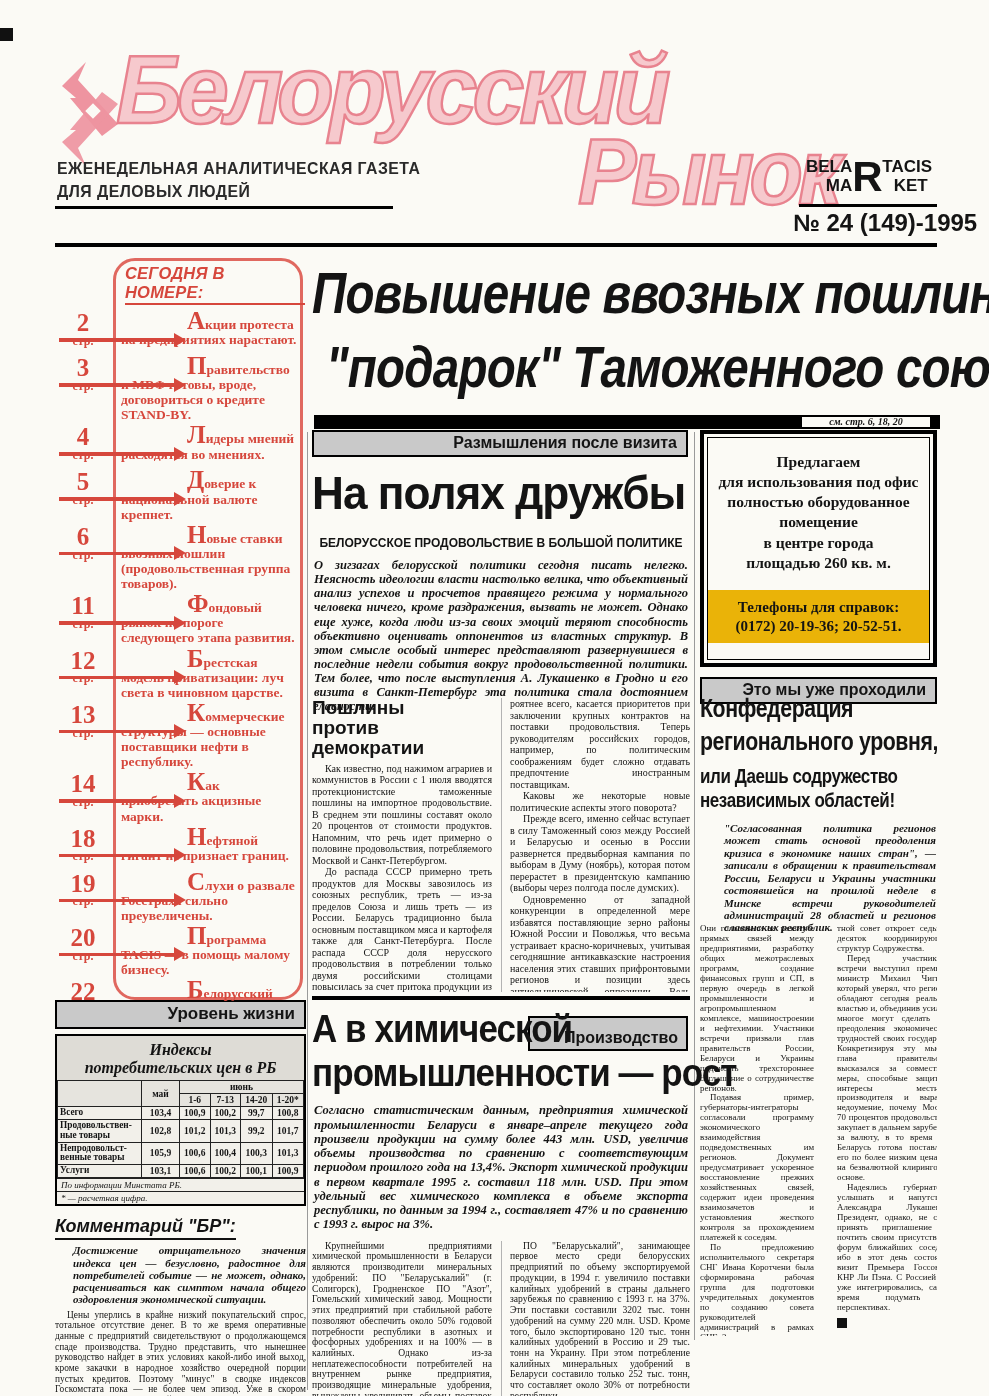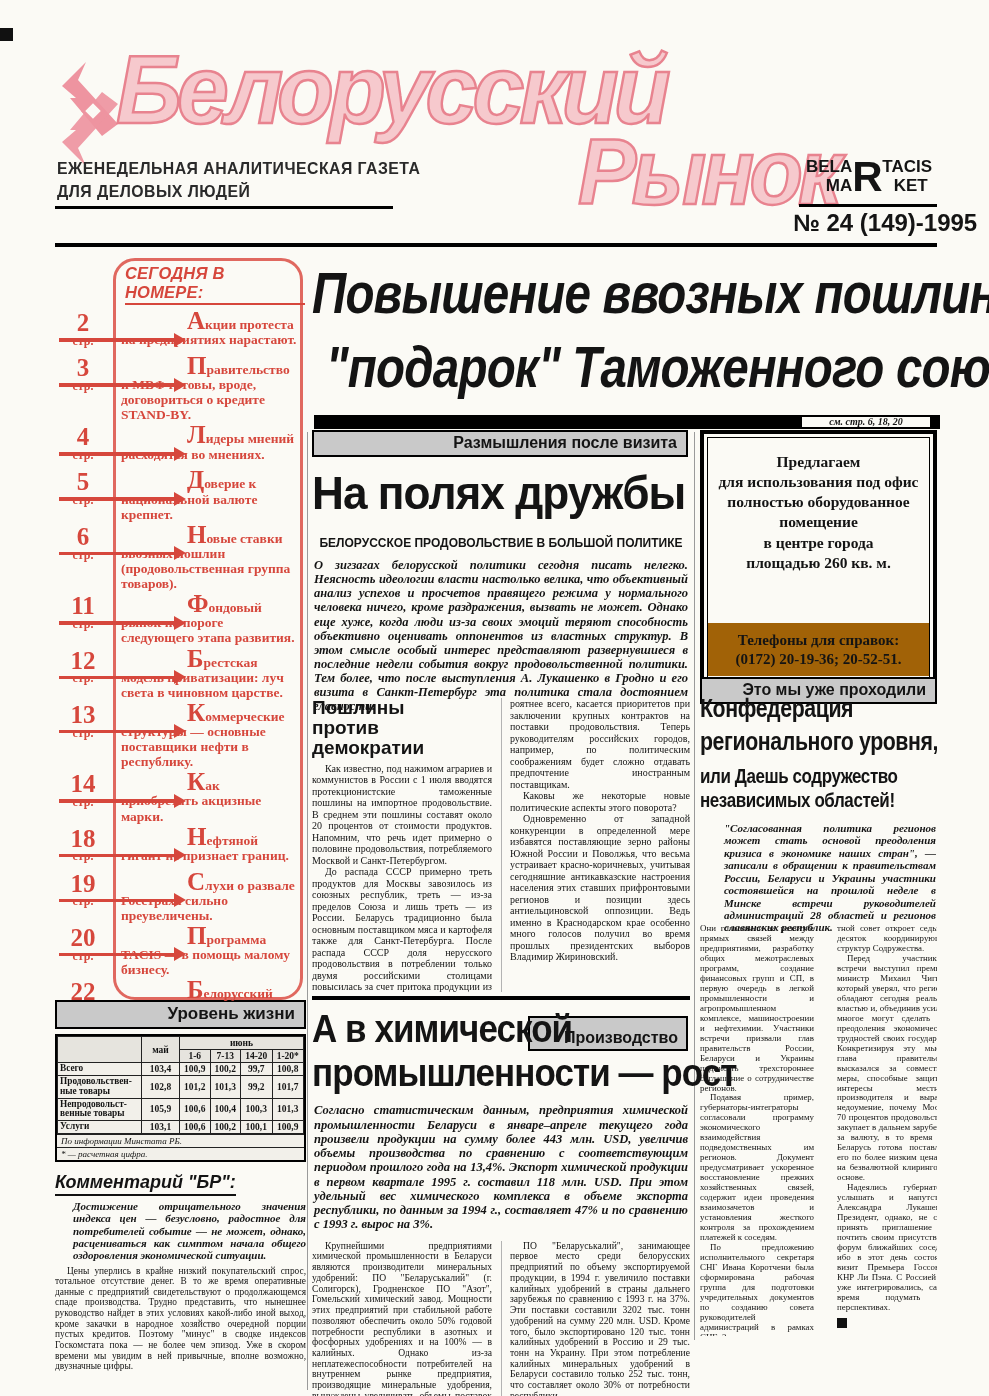--- a/index.html
+++ b/index.html
@@ -92,21 +92,21 @@
   .art3-title{font-family:"Liberation Sans",sans-serif;font-weight:bold;font-size:38px;line-height:1.15;
               letter-spacing:-1px;white-space:nowrap;transform:scaleX(.92);transform-origin:left top;}
   .art3-lead{margin-top:8px;font-weight:bold;font-style:italic;font-size:12.5px;line-height:1.14;padding:0 2px;}
   .art3-cols{display:flex;margin-top:9px;height:162px;overflow:hidden;}
   .art3-cols p{font-size:9.6px;line-height:1.12;}
 
   
   .right{left:700px;top:430px;width:237px;}
   .adbox{border:4px solid #000;padding:3px;}
   .adbox-in{border:1px solid #000;padding:14px 8px 10px 8px;text-align:center;font-weight:bold;font-size:15.5px;line-height:1.3;}
-  .ad-phones{margin:50px -8px 6px -8px;background:#a16207;padding:8px 20px;font-weight:bold;font-size:15px;line-height:1.25;}
+  .ad-phones{margin:17px -8px 6px -8px;background:#eab308;padding:8px 20px;font-weight:bold;font-size:15px;line-height:1.25;}
   .right .secbar{position:absolute;left:0;top:226px;right:0;margin-top:21px;}
   .conf-title{position:absolute;left:0;top:262px;font-family:"Liberation Sans",sans-serif;font-weight:bold;
               font-size:26px;line-height:1.25;letter-spacing:-.5px;white-space:nowrap;
               transform:scaleX(.82);transform-origin:left top;}
   .conf-sub{position:absolute;left:0;top:334px;font-family:"Liberation Sans",sans-serif;font-weight:bold;
             font-size:20px;line-height:1.2;letter-spacing:-.5px;white-space:nowrap;
             transform:scaleX(.85);transform-origin:left top;}
   .conf-lead{position:absolute;left:24px;top:392px;width:212px;font-weight:bold;font-style:italic;
              font-size:11px;line-height:1.13;}
   .conf-cols{position:absolute;left:0;top:494px;width:237px;height:412px;overflow:hidden;display:flex;}
@@ -300,20 +300,21 @@
           <div>Пошлины</div>
           <div>против демократии</div>
         </div>
         <p>Как известно, под нажимом аграриев и коммунистов в России с 1 июля вводятся протекционистские таможенные пошлины на импортное продовольствие. В среднем эти пошлины составят около 20 процентов от стоимости продуктов. Напомним, что речь идет примерно о половине продовольствия, потребляемого Москвой и Санкт-Петербургом.</p>
         <p>До распада СССР примерно треть продуктов для Москвы завозилось из союзных республик, треть — из-за пределов Союза и лишь треть — из России. Беларусь традиционно была основным поставщиком мяса и картофеля также для Санкт-Петербурга. После распада СССР доля нерусского продовольствия в потреблении только двумя российскими столицами повысилась за счет притока продукции из дальнего зарубежья.</p>
 
       </div>
       <div class="colR just">
         <p class="nind">роятнее всего, касается приоритетов при заключении крупных контрактов на поставки продовольствия. Теперь руководителям российских городов, например, по политическим соображениям будет сложно отдавать предпочтение иностранным поставщикам.</p>
         <p>Каковы же некоторые новые политические аспекты этого поворота?</p>
+        <p>Прежде всего, именно сейчас вступает в силу Таможенный союз между Россией и Беларусью и осенью в России развернется предвыборная кампания по выборам в Думу (ноябрь), которая потом перерастет в президентскую кампанию (выборы через полгода после думских).</p>
         <p>Одновременно от западной конкуренции в определенной мере избавятся поставляющие зерно районы Южной России и Поволжья, что весьма устраивает красно-коричневых, учитывая сегодняшние антикавказские настроения населения этих ставших прифронтовыми регионов и позиции здесь антиельциновской оппозиции. Ведь именно в Краснодарском крае особенно много голосов получил во время прошлых президентских выборов Владимир Жириновский.</p>
 
       </div>
     </div>
 
     <div class="midrule"></div>
 
     <div class="art3">
       <div class="art3-tag">Производство</div>
       <div class="art3-title">А в химической</div>
@@ -369,20 +370,24 @@
         <p>Перед участниками встречи выступил премьер-министр Михаил Чигирь, который уверял, что регионы обладают сегодня реальной властью и, объединив усилия, многое могут сделать для преодоления экономических трудностей своих государств. Конкретизируя эту мысль, глава правительства высказался за совместные меры, способные защитить интересы местного производителя и выразил недоумение, почему Москва 70 процентов продовольствия закупает в дальнем зарубежье за валюту, в то время как Беларусь готова поставлять его по более низким ценам и на безвалютной клиринговой основе.</p>
         <p>Надеялись губернаторы услышать и напутствие Александра Лукашенко. Президент, однако, не смог принять приглашение и почтить своим присутствием форум ближайших соседей, ибо в этот день состоялся визит Премьера Госсовета КНР Ли Пэна. С Россией мы уже интегрировались, самое время подумать о перспективах.</p>
         <span class="endsq"></span>
       </div>
     </div>
   </div>
 
   <div class="abs leftbot">
     <div class="secbar">Уровень жизни</div>
     <div class="tablebox">
+      <div class="tabletitle">
+        <div>Индексы</div>
+        <div>потребительских цен в РБ</div>
+      </div>
       <table class="idx">
         <colgroup>
             <col style="width:84px">
             <col style="width:38px">
             <col>
             <col>
             <col>
             <col>
           </colgroup>
         <tbody>

